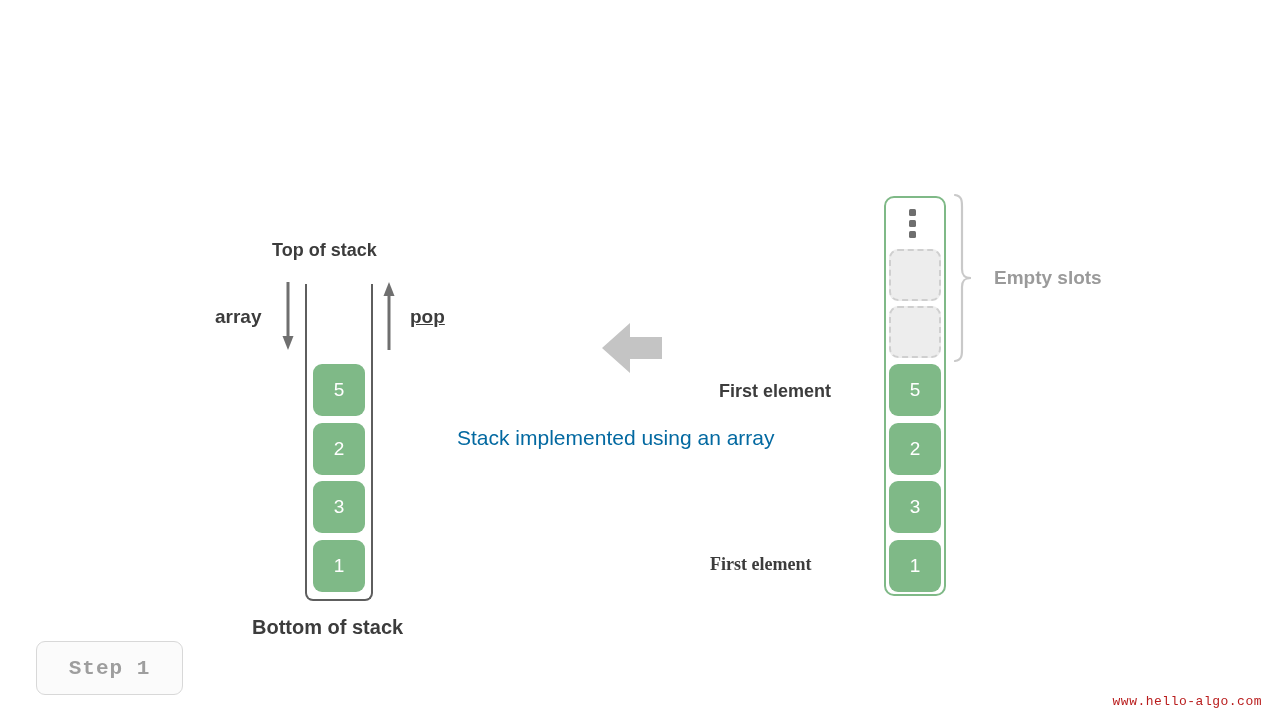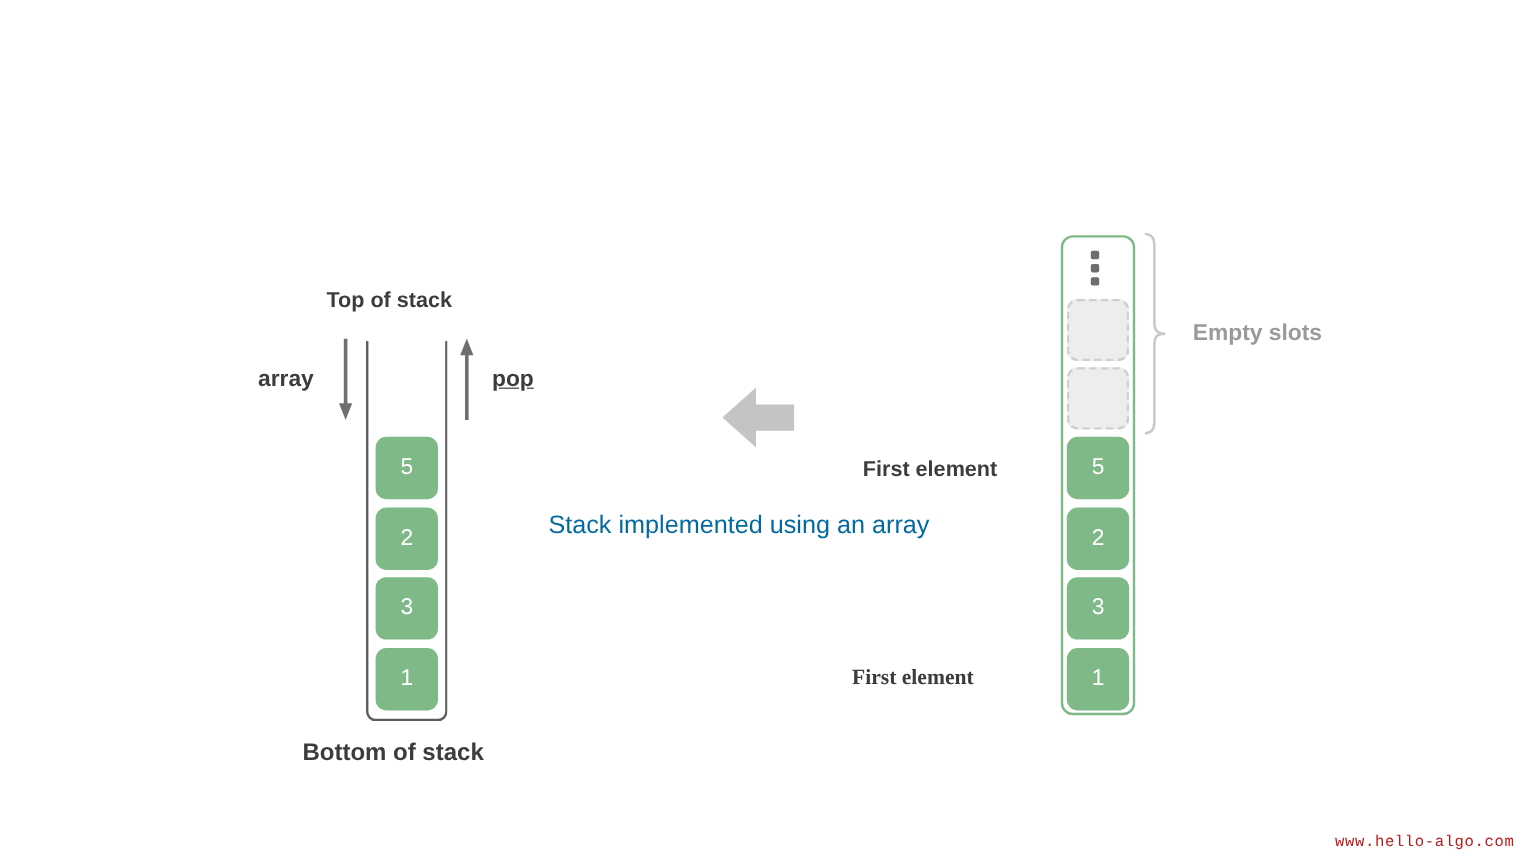--- a/index.html
+++ b/index.html
@@ -253,16 +253,19 @@
       <div class="cell c1">2</div>
       <div class="cell c2">3</div>
       <div class="cell c3">1</div>
     </div>
 
     <div class="lbl lbl-bold-dark" style="left:719px; top:381px; font-size:18px;">First element</div>
 
     <div class="lbl lbl-bold-dark" style="left:710px; top:554px; font-size:18px;font-family:Liberation Serif, serif;">First element</div>
   </div>
 
+  <div id="step-badge">
+    <span>Step  1</span>
+  </div>
 
   <div id="watermark">www.hello-algo.com</div>
 
 </div>
 
 </body></html>

